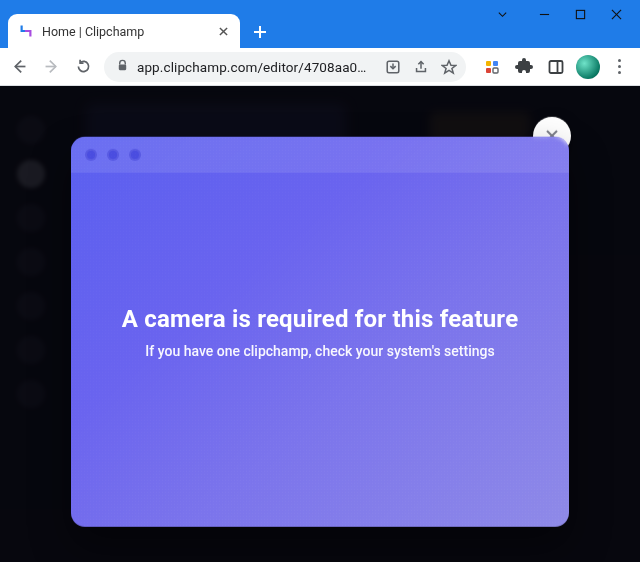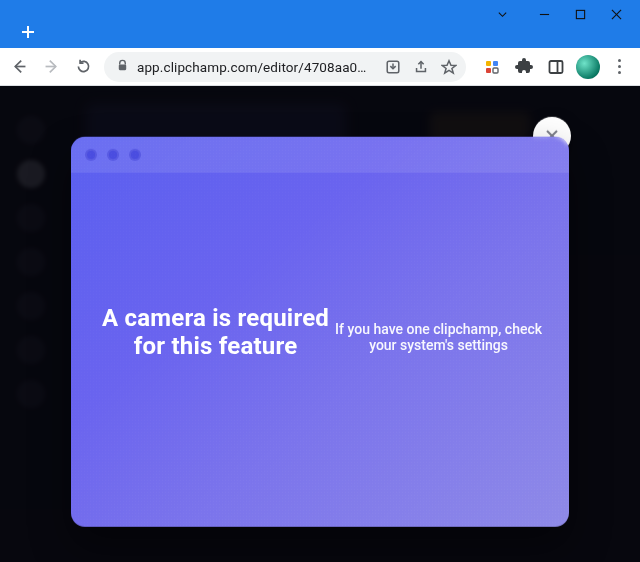--- a/index.html
+++ b/index.html
@@ -93,21 +93,21 @@
     content:""; position:absolute; inset:0; pointer-events:none;
     background-image: radial-gradient(rgba(255,255,255,.06) 1px, transparent 1px);
     background-size: 3px 3px; mix-blend-mode: overlay; opacity:.6;
   }
   .card-titlebar {
     height:36px; background: rgba(255,255,255,.10); display:flex; align-items:center; padding-left:14px; gap:10px;
     backdrop-filter: blur(2px);
   }
   .mac-dot { width:12px; height:12px; border-radius:50%; background:#4a4de0; box-shadow: inset 0 0 0 2px rgba(255,255,255,.08); }
   .card-body {
-    position:absolute; inset:0; display:flex; flex-direction:row; align-items:center; justify-content:center;
+    position:absolute; inset:0; display:flex; flex-direction:column; align-items:center; justify-content:center;
     color:#fff; text-align:center; padding: 0 26px;
   }
   .card-body h1 { font-size:24px; font-weight:700; letter-spacing:.2px; }
   .card-body p  { margin-top:10px; font-size:14px; font-weight:500; opacity:.95; }
 
   .close-btn {
     position:absolute; right:-2px; top:-20px; transform:translate(0,0);
     width:38px; height:38px; border-radius:50%; background:#fff;
     display:flex; align-items:center; justify-content:center;
     box-shadow: 0 4px 14px rgba(0,0,0,.35);
@@ -136,20 +136,35 @@
   </div>
   <div class="ctrl">
     <svg viewBox="0 0 12 12">
         <line x1="1" y1="1" x2="11" y2="11"></line>
         <line x1="11" y1="1" x2="1" y2="11"></line>
       </svg>
   </div>
 </div>
 
 <div class="tabstrip">
+  <div class="tab">
+    <span class="favicon">
+      <svg viewBox="0 0 16 16">
+          <path d="M3 3 L3 8 L8 8" fill="none" stroke="#1f7ce8" stroke-width="2.5" stroke-linecap="square"></path>
+          <path d="M13 13 L13 8 L8 8" fill="none" stroke="#a84de0" stroke-width="2.5" stroke-linecap="square"></path>
+        </svg>
+    </span>
+    <span class="tab-title">Home | Clipchamp</span>
+    <span class="tab-close">
+      <svg viewBox="0 0 10 10">
+          <line x1="1" y1="1" x2="9" y2="9"></line>
+          <line x1="9" y1="1" x2="1" y2="9"></line>
+        </svg>
+    </span>
+  </div>
   <div class="newtab">
     <svg viewBox="0 0 14 14">
         <line x1="7" y1="1" x2="7" y2="13"></line>
         <line x1="1" y1="7" x2="13" y2="7"></line>
       </svg>
   </div>
 </div>
 
 <div class="toolbar">
   <div class="tb-btn">

